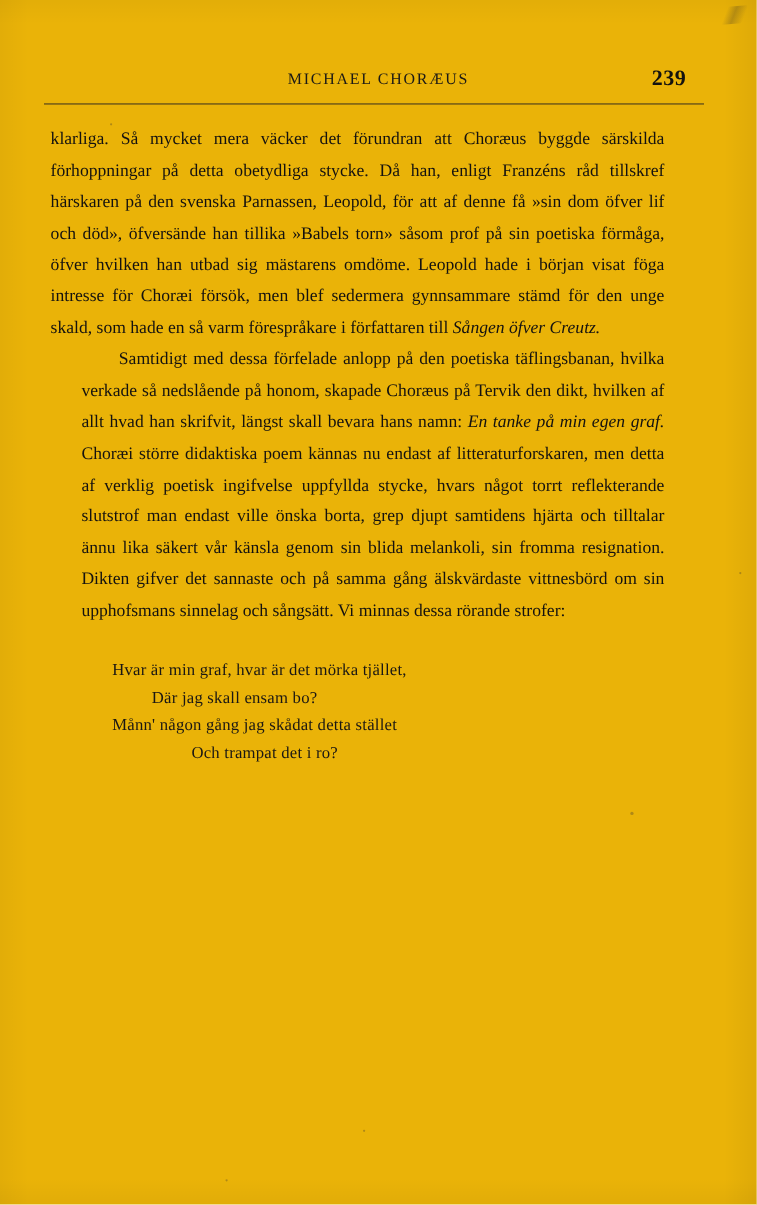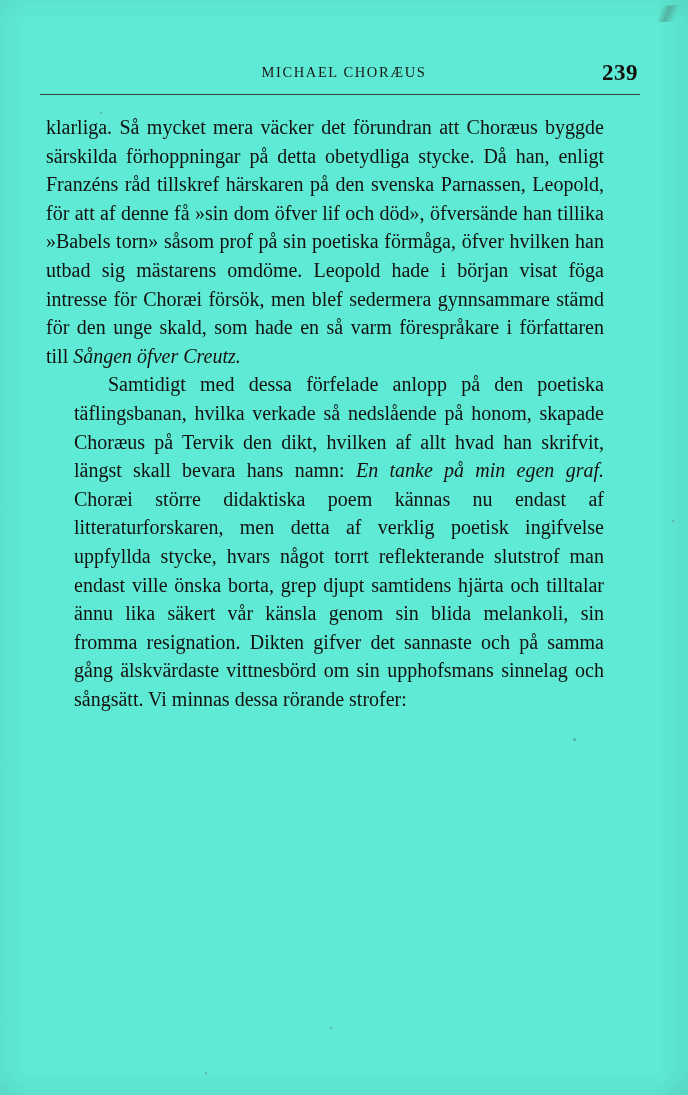--- a/index.html
+++ b/index.html
@@ -14,21 +14,21 @@
     font-family: "Liberation Serif", serif;
     color: #141210;
     overflow: hidden;
   }
 
   .page {
     position: absolute;
     top: 0; left: 0;
     width: 688px;
     height: 1095px;
-    background: #5eead4;
+    background: #eab308;
   }
 
   
   .page::before {
     content: "";
     position: absolute;
     inset: 0;
     background:
       linear-gradient(to right, rgba(0,0,0,0.035) 0px, rgba(0,0,0,0.0) 26px),
       linear-gradient(to left, rgba(0,0,0,0.05) 0px, rgba(0,0,0,0.0) 30px),
@@ -65,41 +65,41 @@
     right: 0;
     text-align: center;
     font-size: 14.5px;
     letter-spacing: 1.6px;
     font-variant: small-caps;
     text-transform: uppercase;
     color: #1b1916;
   }
   .rh-folio {
     position: absolute;
-    right: 6px;
+    right: 20px;
     top: -4px;
-    font-size: 23px;
+    font-size: 20px;
     font-weight: 700;
     letter-spacing: 0.5px;
     color: #14120f;
   }
 
   .rule {
     margin-top: 8px;
     margin-left: -4px;
     width: 600px;
     border-top: 1px solid #2a2722;
     opacity: 0.85;
   }
 
   .body-text {
     margin-top: 18px;
     width: 558px;
     margin-left: 2px;
-    font-size: 20px;
+    font-size: 16px;
     line-height: 28.6px;
     text-align: justify;
     text-justify: inter-word;
     hyphens: manual;
   }
 
   .para {
     margin: 0;
   }
   .para + .para {
@@ -152,15 +152,21 @@
       <div class="rh-folio">239</div>
     </div>
 
     <div class="rule"></div>
 
     <div class="body-text">
       <p class="para" id="p1"><span>klarliga. Så mycket mera väcker det förundran att Choræus byggde särskilda förhoppningar på detta obetydliga stycke. Då han, enligt Franzéns råd tillskref härskaren på den svenska Parnassen, Leopold, för att af denne få »sin dom öfver lif och död», öfversände han tillika »Babels torn» såsom prof på sin poetiska förmåga, öfver hvilken han utbad sig mästarens omdöme. Leopold hade i början visat föga intresse för Choræi försök, men blef sedermera gynnsammare stämd för den unge skald, som hade en så varm förespråkare i författaren till </span><span class="it">Sången öfver Creutz.</span></p>
       <p class="para" id="p2"><span>Samtidigt med dessa förfelade anlopp på den poetiska täflingsbanan, hvilka verkade så nedslående på honom, skapade Choræus på Tervik den dikt, hvilken af allt hvad han skrifvit, längst skall bevara hans namn: </span><span class="it">En tanke på min egen graf.</span><span> Choræi större didaktiska poem kännas nu endast af litteraturforskaren, men detta af verklig poetisk ingifvelse uppfyllda stycke, hvars något torrt reflekterande slutstrof man endast ville önska borta, grep djupt samtidens hjärta och tilltalar ännu lika säkert vår känsla genom sin blida melankoli, sin fromma resignation. Dikten gifver det sannaste och på samma gång älskvärdaste vittnesbörd om sin upphofsmans sinnelag och sångsätt. Vi minnas dessa rörande strofer:</span></p>
     </div>
 
+    <div class="verse" id="verse">
+        <div class="v-indent-2">Hvar är min graf, hvar är det mörka tjället,</div>
+        <div class="v-indent-1">Där jag skall ensam bo?</div>
+        <div class="v-indent-2">Månn' någon gång jag skådat detta stället</div>
+        <div class="v-indent-3">Och trampat det i ro?</div>
+      </div>
 
   </div>
 </div>
 
 </body></html>

